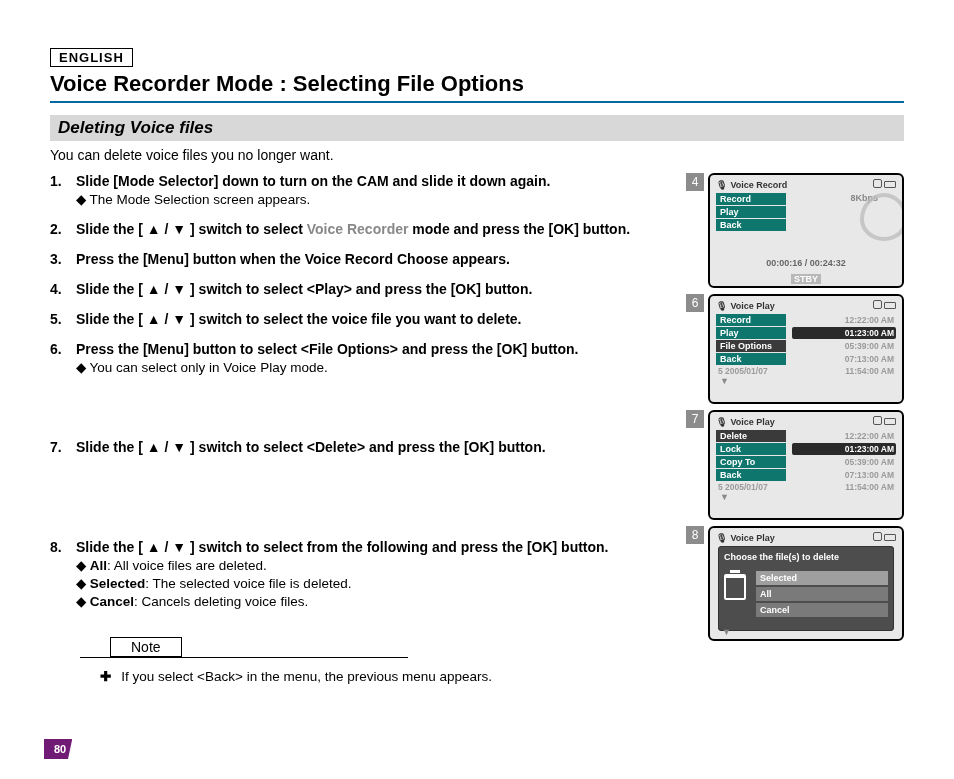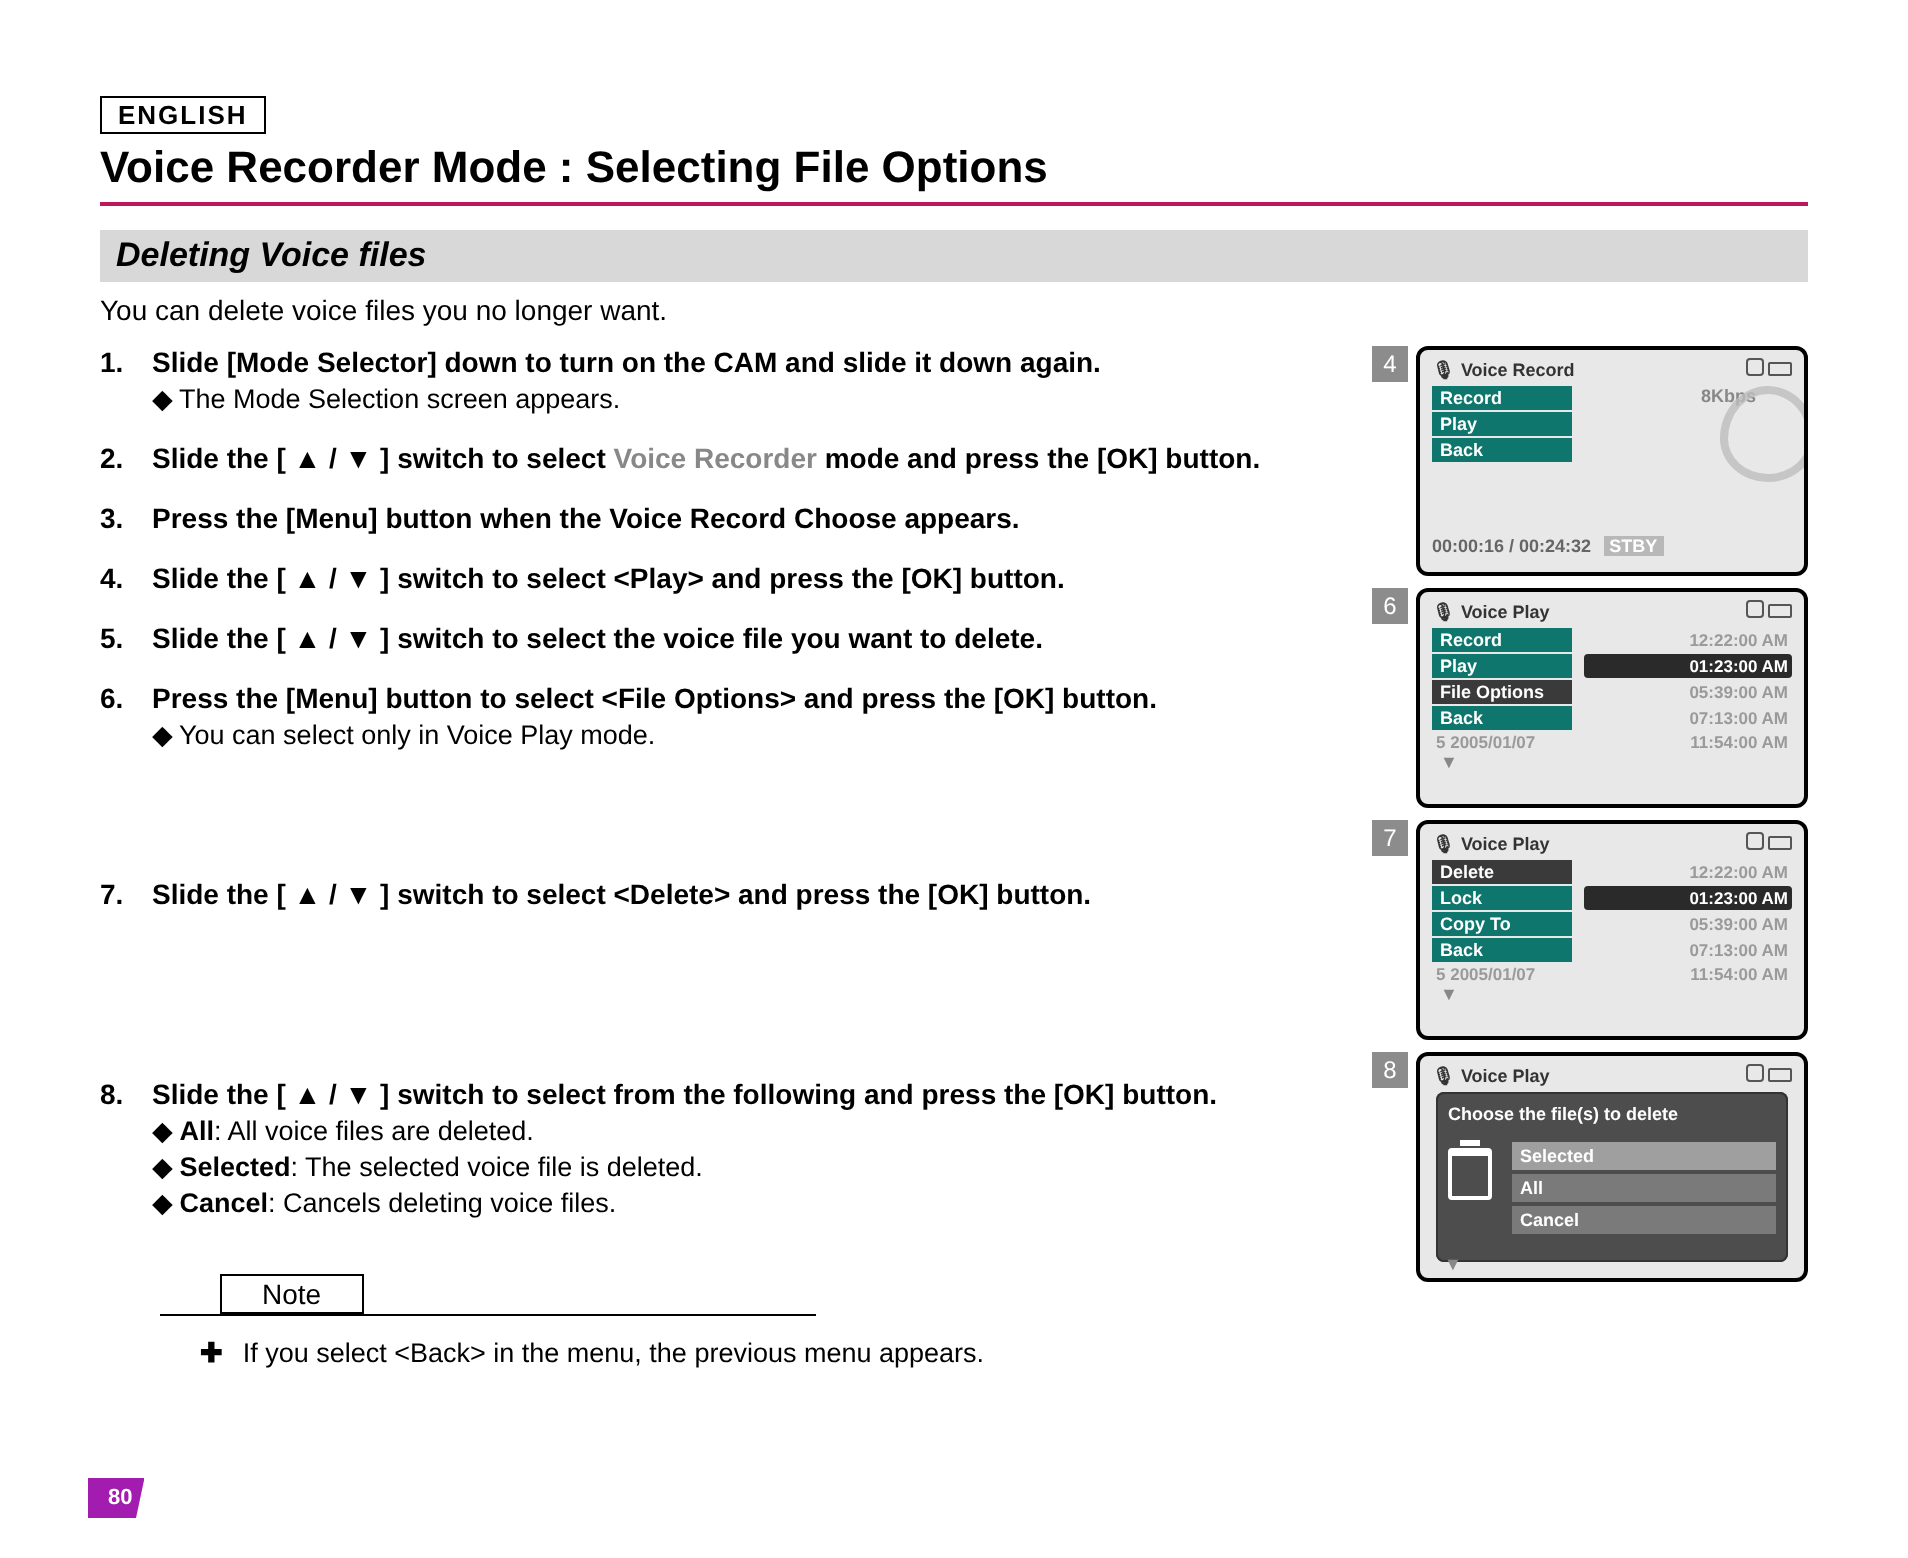--- a/index.html
+++ b/index.html
@@ -1,56 +1,56 @@
 <!DOCTYPE html>
 <html><head>
 <meta charset="utf-8">
 <style>
   * { box-sizing: border-box; margin: 0; padding: 0; }
   body { font-family: Arial, Helvetica, sans-serif; background: #fff; width: 954px; height: 779px; position: relative; padding: 48px 50px 30px 50px; color: #000; }
   .lang-tag { display:inline-block; border:1.5px solid #000; padding:1px 8px; font-size:13px; font-weight:bold; letter-spacing:1px; margin-bottom:4px; }
-  .page-title { font-size:22px; font-weight:bold; border-bottom:2px solid #be185d; padding-bottom:4px; margin-bottom:12px; }
+  .page-title { font-size:22px; font-weight:bold; border-bottom:2px solid #0369a1; padding-bottom:4px; margin-bottom:12px; }
   .section-head { background:#d8d8d8; font-size:17px; font-weight:bold; font-style:italic; padding:3px 8px; margin-bottom:6px; }
   .intro { font-size:14px; margin-bottom:10px; }
   .content-row { display:flex; gap:18px; }
   .steps { flex:1; }
   ol.steps-list { list-style:none; counter-reset: step; }
   ol.steps-list > li { counter-increment: step; position:relative; padding-left:26px; font-size:14px; margin-bottom:14px; }
   ol.steps-list > li::before { content: counter(step) "."; position:absolute; left:0; font-weight:bold; }
   ol.steps-list > li .step-main { font-weight:bold; }
   ol.steps-list > li .step-main .light { font-weight:bold; color:#888; }
   .sub { font-weight:normal; font-size:13.5px; margin-top:2px; padding-left:0; }
   .sub .dia { display:inline-block; width:10px; }
   .sub b { font-weight:bold; }
   .gap-tall { height:50px; }
   .gap-xtall { height:70px; }
   .note-box { border:1.5px solid #000; display:inline-block; padding:1px 20px; font-size:14px; margin-top:14px; margin-left:30px; }
   .note-line-wrap { border-bottom:1px solid #000; margin-left:30px; margin-right:260px; }
   .note-text { font-size:13.5px; margin-top:10px; margin-left:50px; }
   .note-text .plus { font-weight:bold; padding-right:10px; }
   .pagenum { position:absolute; left:44px; bottom:20px; }
-  .pagenum .shape { background:#a21caf; color:#fff; font-size:11px; font-weight:bold; padding:4px 6px 4px 10px; clip-path: polygon(0 0, 100% 0, 85% 100%, 0 100%); display:inline-block; }
+  .pagenum .shape { background:#701a75; color:#fff; font-size:11px; font-weight:bold; padding:4px 6px 4px 10px; clip-path: polygon(0 0, 100% 0, 85% 100%, 0 100%); display:inline-block; }
 
   
   .screens { width:218px; display:flex; flex-direction:column; gap:6px; }
   .screen-block { display:flex; gap:4px; }
   .step-badge { background:#8c8c8c; color:#fff; width:18px; height:18px; font-size:12px; display:flex; align-items:center; justify-content:center; flex-shrink:0; }
   .screen { border:2px solid #000; border-radius:6px; flex:1; background:#e8e8e8; font-size:9px; color:#4a4a4a; position:relative; overflow:hidden; }
   .screen-inner { padding:4px 6px 6px 6px; }
   .scr-title-row { display:flex; align-items:center; justify-content:space-between; margin-bottom:3px; }
   .scr-title { font-weight:bold; color:#333; display:flex; align-items:center; gap:3px; }
   .mic-icon::before { content:"🎙"; font-size:9px; }
   .stop-icon { width:9px; height:9px; border:1px solid #555; display:inline-block; border-radius:2px; }
   .batt-icon { width:12px; height:7px; border:1px solid #555; display:inline-block; border-radius:1px; margin-left:2px; }
   .menu-col { display:flex; flex-direction:column; width:70px; }
   .menu-item { background:#0f766e; color:#fff; font-weight:bold; padding:1px 4px; margin-bottom:1px; font-size:9px; }
   .menu-item.sel { background:#3a3a3a; }
   .bitrate { position:absolute; top:18px; right:24px; font-weight:bold; color:#888; font-size:9px; }
   .head-sil { position:absolute; right:-6px; top:18px; width:48px; height:48px; border:4px solid #bdbdbd; border-radius:50% 50% 50% 50% / 55% 55% 45% 45%; opacity:.8; }
-  .timebar { font-size:9px; font-weight:bold; color:#666; margin-top:36px; display:flex; align-items:center; gap:6px; }
+  .timebar { font-size:9px; font-weight:bold; color:#666; margin-top:26px; display:flex; align-items:center; gap:6px;flex-direction:column; }
   .stby { background:#b8b8b8; color:#fff; padding:0 3px; }
   .list-area { display:flex; gap:6px; }
   .right-list { flex:1; display:flex; flex-direction:column; gap:1px; }
   .row { display:flex; justify-content:flex-end; font-size:8.5px; font-weight:bold; color:#9a9a9a; padding:1px 2px; }
   .row.sel { background:#2a2a2a; color:#fff; border-radius:2px; }
   .row-bot { font-size:8.5px; font-weight:bold; color:#9a9a9a; display:flex; justify-content:space-between; padding:0 2px; }
   .tri-down { color:#888; font-size:9px; text-align:left; padding-left:4px; }
 
   
   .popup { position:absolute; left:8px; right:8px; top:18px; bottom:8px; background:#4d4d4d; border-radius:4px; padding:6px 6px 4px 6px; color:#fff; box-shadow:0 0 0 1px #333 inset; }

